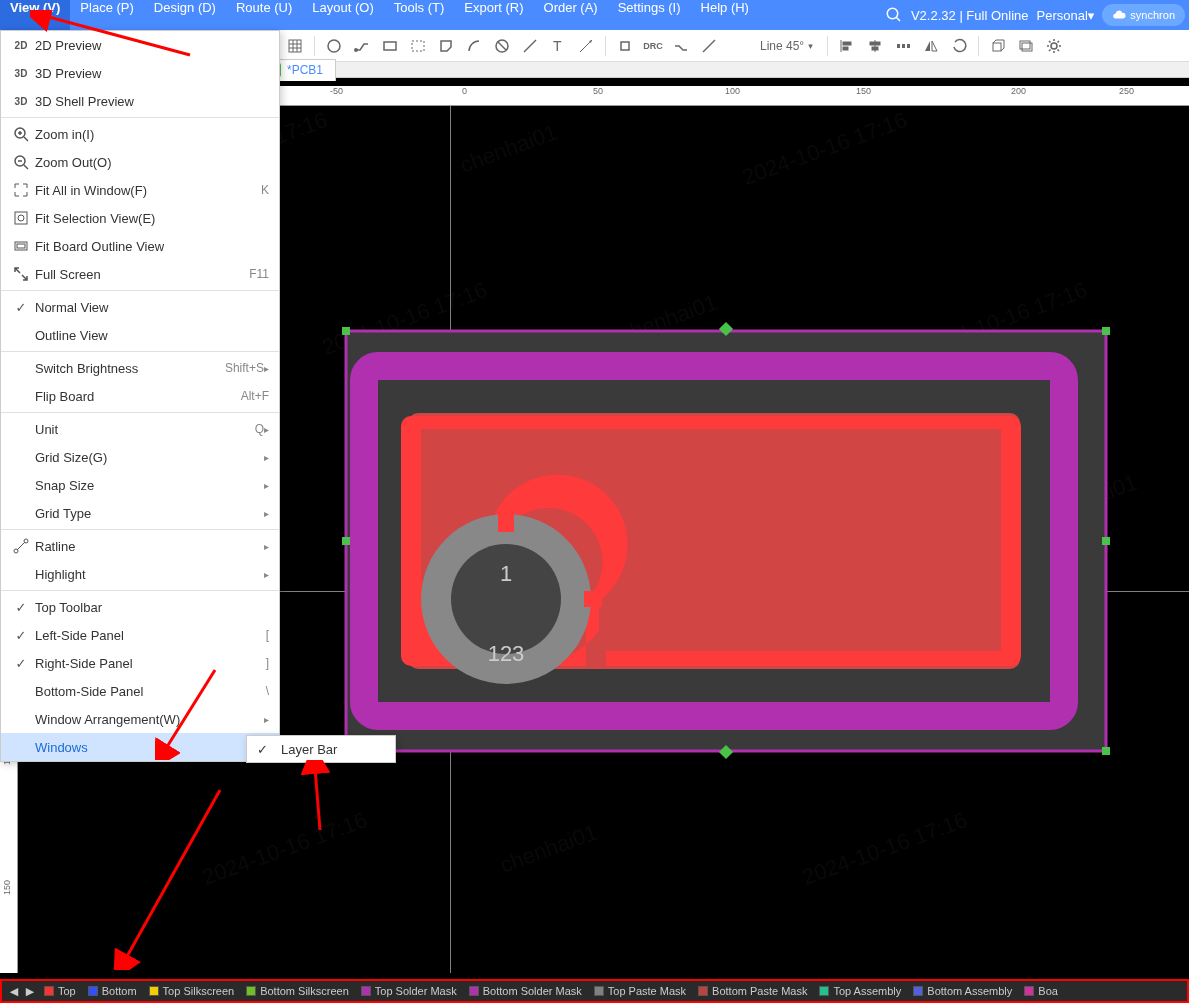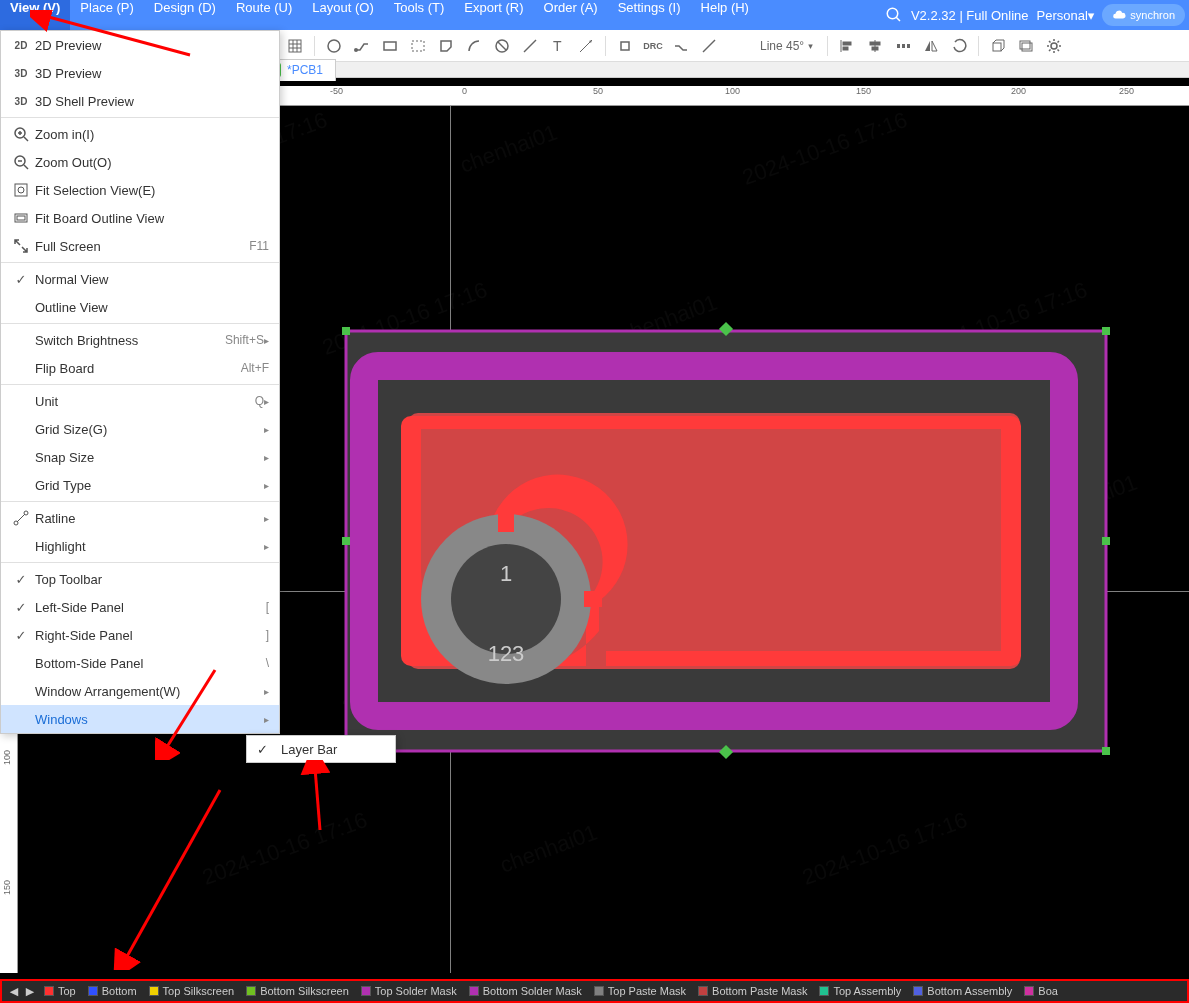--- a/index.html
+++ b/index.html
@@ -388,20 +388,29 @@
     </div>
     <div class="menu-row">
       <span class="icon-slot">
         <svg width="16" height="16" viewBox="0 0 16 16" stroke="#555" fill="none" stroke-width="1.5">
           <circle cx="7" cy="7" r="5"></circle>
           <line x1="11" y1="11" x2="15" y2="15"></line>
           <line x1="5" y1="7" x2="9" y2="7"></line>
         </svg>
       </span>
       <span class="label">Zoom Out(O)</span>
+    </div>
+    <div class="menu-row">
+      <span class="icon-slot">
+        <svg width="16" height="16" viewBox="0 0 16 16" stroke="#555" fill="none">
+          <path d="M2 6 L2 2 L6 2 M10 2 L14 2 L14 6 M14 10 L14 14 L10 14 M6 14 L2 14 L2 10"></path>
+        </svg>
+      </span>
+      <span class="label">Fit All in Window(F)</span>
+      <span class="shortcut">K</span>
     </div>
     <div class="menu-row">
       <span class="icon-slot">
         <svg width="16" height="16" viewBox="0 0 16 16" stroke="#555" fill="none">
           <rect x="2" y="2" width="12" height="12"></rect>
           <circle cx="8" cy="8" r="3"></circle>
         </svg>
       </span>
       <span class="label">Fit Selection View(E)</span>
     </div>

